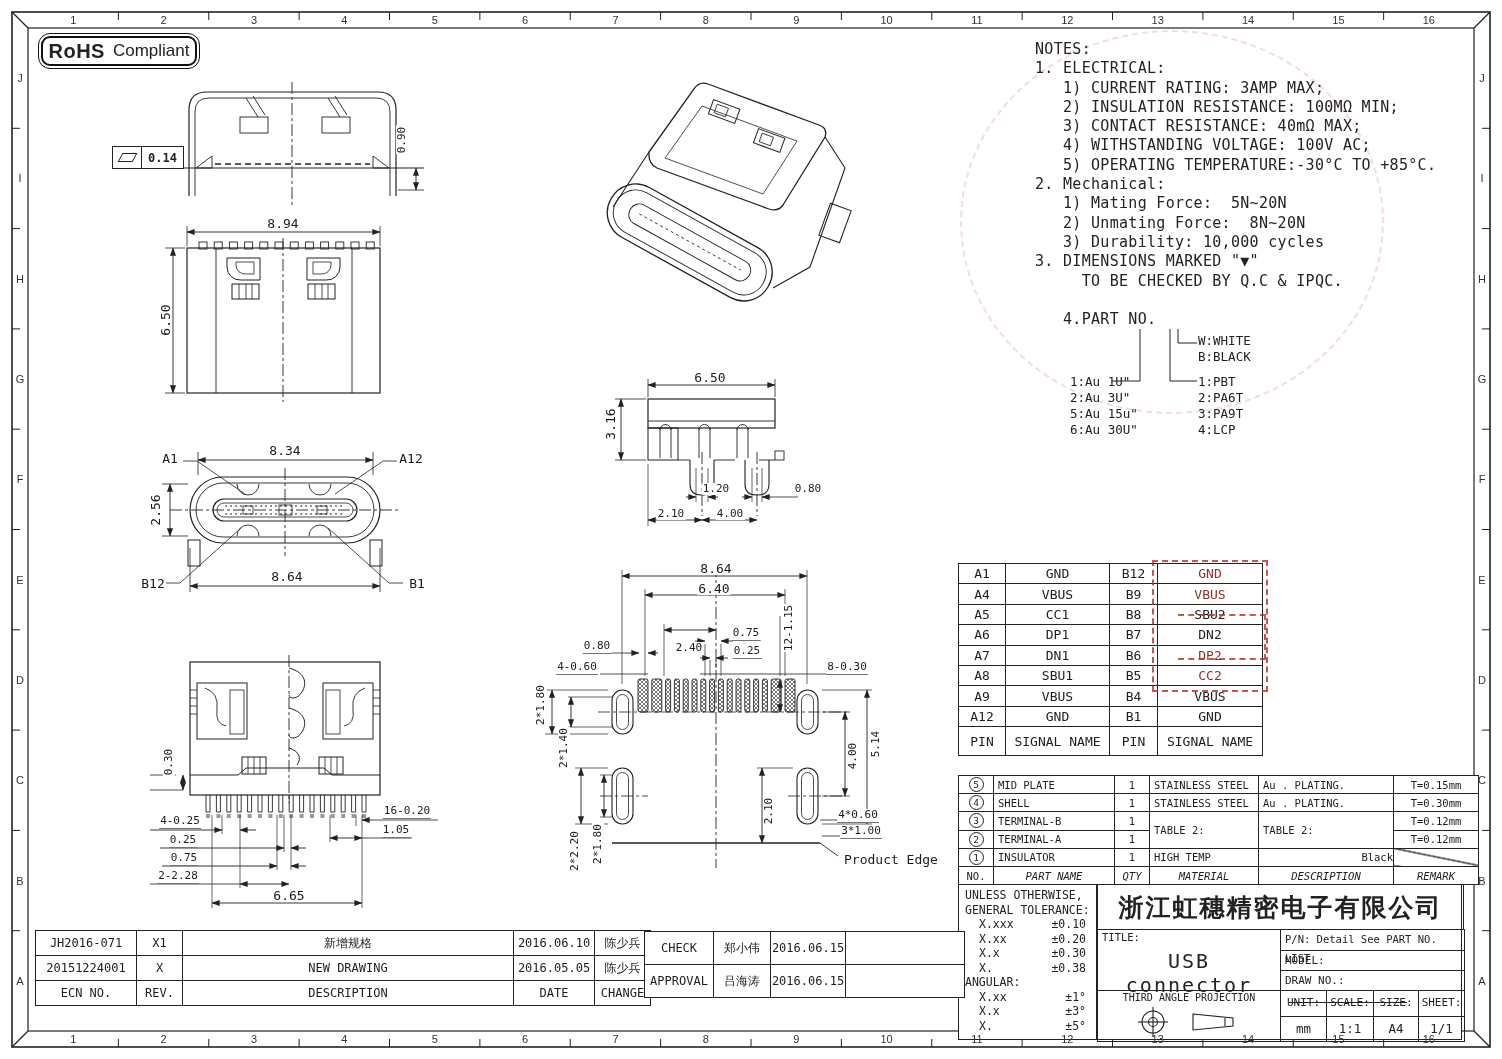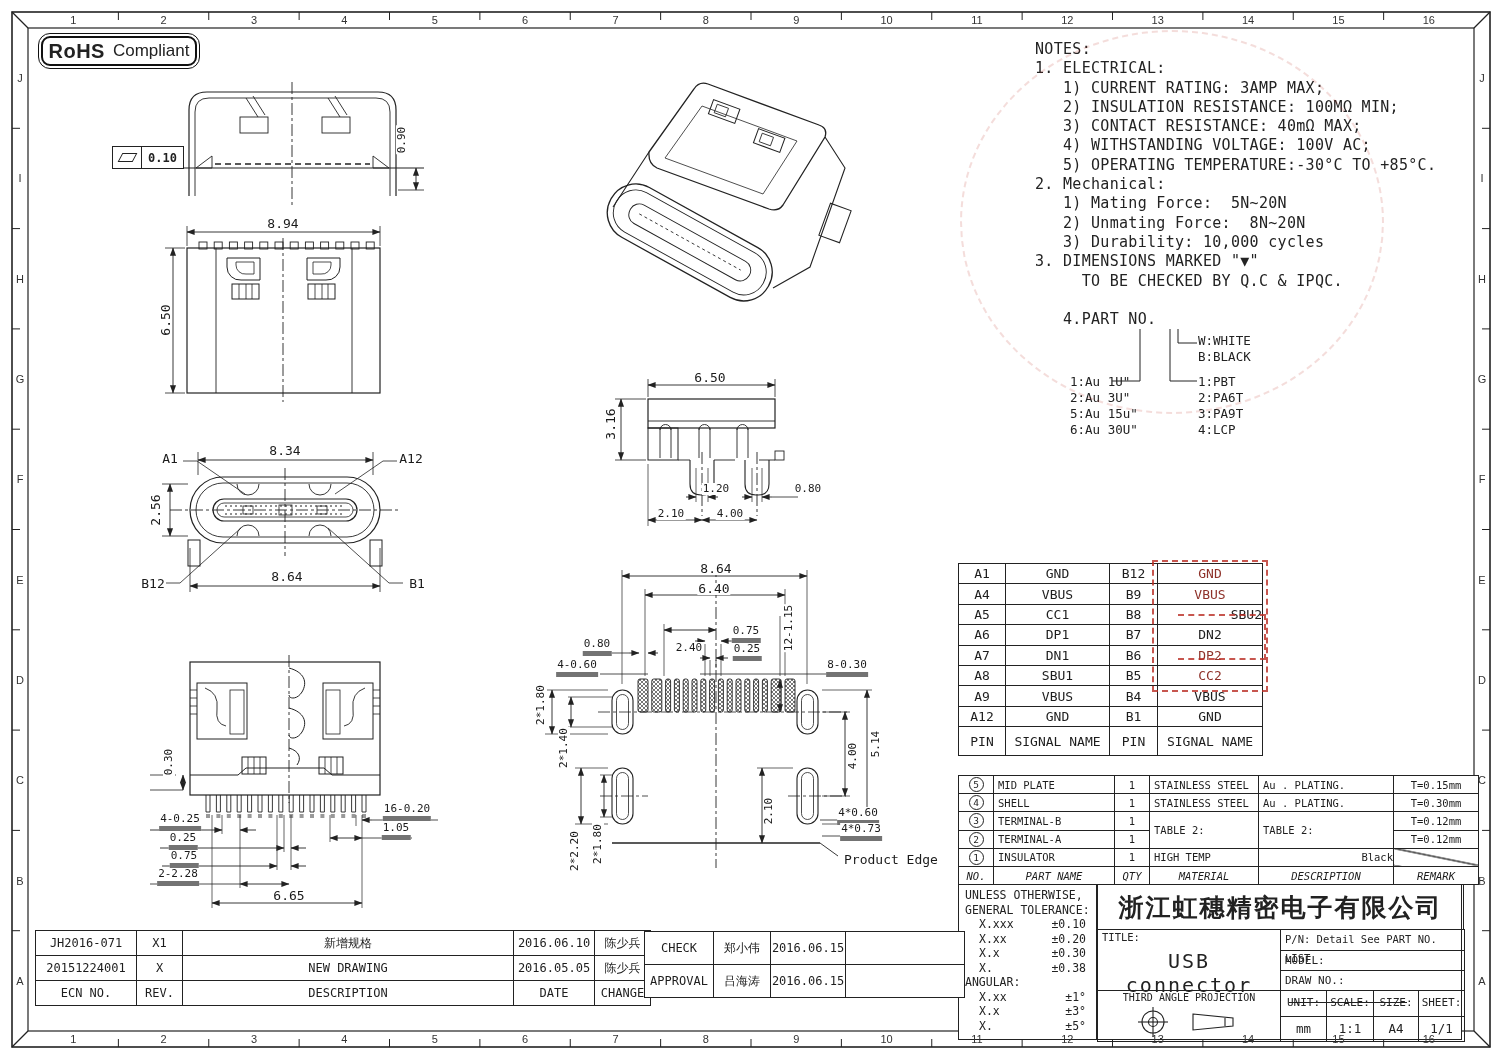--- a/index.html
+++ b/index.html
@@ -4,21 +4,21 @@
 <style>
   html,body{margin:0;padding:0;background:#e8e8e8}
   #sheet{position:relative;width:1502px;height:1059px;background:#fff;overflow:hidden;
          font-family:"DejaVu Sans Mono","Liberation Mono",monospace;color:#222}
   svg.art{position:absolute;left:0;top:0;pointer-events:none}
   .dim{position:absolute;font:11px "DejaVu Sans Mono",monospace;color:#1b1b1b;white-space:nowrap;
        transform:translate(-50%,-50%);background:#fff;padding:0 1px;line-height:12px}
   .dim.r{transform:translate(-50%,-50%) rotate(-90deg)}
   .dim.la{transform:translate(0,-50%)}
   .dim.big{font-size:13px}
-  .dim.ul{border-bottom:5px solid #737373;padding-bottom:1px}
+  .dim.ul{border-bottom:1px solid #737373;padding-bottom:1px}
   .ruler{position:absolute;font:11px "Liberation Sans",sans-serif;color:#333;transform:translate(-50%,-50%)}
   
   .rohs{position:absolute;left:38px;top:33px;width:160px;height:34px;border:1.5px solid #111;border-radius:12px;
         display:flex;align-items:center;justify-content:center;background:#fff}
   .rohs .in{position:absolute;inset:2px;border:2.5px solid #111;border-radius:9px;display:flex;align-items:center;
         justify-content:center;gap:8px;font-family:"Liberation Sans",sans-serif}
   .rohs b{font-size:20px;letter-spacing:.5px}
   .rohs span.c{font-size:17px}
   
   #notes{position:absolute;left:1035px;top:40px;font:15px/19.3px "DejaVu Sans Mono",monospace;
@@ -439,21 +439,21 @@
   <div class="in">
         <b>RoHS</b>
         <span class="c">Compliant</span>
       </div>
 </div>
 
 <div class="flat">
   <div class="c1">
         <i></i>
       </div>
-  <div class="c2">0.10</div>
+  <div class="c2">0.14</div>
 </div>
 
 <div id="notes"><div>NOTES:</div><div>1. ELECTRICAL:</div><div>   1) CURRENT RATING: 3AMP MAX;</div><div>   2) INSULATION RESISTANCE: 100MΩ MIN;</div><div>   3) CONTACT RESISTANCE: 40mΩ MAX;</div><div>   4) WITHSTANDING VOLTAGE: 100V AC;</div><div>   5) OPERATING TEMPERATURE:-30°C TO +85°C.</div><div>2. Mechanical:</div><div>   1) Mating Force:  5N~20N</div><div>   2) Unmating Force:  8N~20N</div><div>   3) Durability: 10,000 cycles</div><div>3. DIMENSIONS MARKED "▼"</div><div>     TO BE CHECKED BY Q.C &amp; IPQC.</div><div> </div><div>   4.PART NO.</div></div>
 
 <div class="legend" style="left:1070px;top:374px" id="legL"><div>1:Au 1U"</div><div>2:Au 3U"</div><div>5:Au 15u"</div><div>6:Au 30U"</div></div>
 <div class="legend" style="left:1198px;top:333px" id="legRT"><div>W:WHITE</div><div>B:BLACK</div></div>
 <div class="legend" style="left:1198px;top:374px" id="legRB"><div>1:PBT</div><div>2:PA6T</div><div>3:PA9T</div><div>4:LCP</div></div>
 <svg class="art" width="1502" height="1059" style="z-index:2">
   <g stroke="#222" fill="none" stroke-width="1">
     <path d="M1112,381 h28 v-52 M1170,329 v52 h27 M1178,329 v14 h19"></path>
@@ -471,21 +471,21 @@
         <tr class="red">
           <td style="width: 46px; height: 19.4px;">A4</td>
           <td style="width: 103px; height: 19.4px;">VBUS</td>
           <td style="width: 47px; height: 19.4px;">B9</td>
           <td class="bsig" style="width: 104px; height: 19.4px;">VBUS</td>
         </tr>
         <tr>
           <td style="width: 46px; height: 19.4px;">A5</td>
           <td style="width: 103px; height: 19.4px;">CC1</td>
           <td style="width: 47px; height: 19.4px;">B8</td>
-          <td class="bsig" style="width: 104px; height: 19.4px; text-align: right;">SBU2</td>
+          <td class="bsig" style="width: 104px; height: 19.4px;">SBU2</td>
         </tr>
         <tr>
           <td style="width: 46px; height: 19.4px;">A6</td>
           <td style="width: 103px; height: 19.4px;">DP1</td>
           <td style="width: 47px; height: 19.4px;">B7</td>
           <td class="bsig" style="width: 104px; height: 19.4px;">DN2</td>
         </tr>
         <tr class="red">
           <td style="width: 46px; height: 19.4px;">A7</td>
           <td style="width: 103px; height: 19.4px;">DN1</td>
@@ -553,21 +553,21 @@
         </tr>
         <tr>
           <td style="width: 34px; height: 17.2px;"><span class="circ">1</span></td>
           <td class="l" style="width: 116px;">INSULATOR</td>
           <td style="width: 34px;">1</td>
           <td class="l" style="width: 104px;">HIGH TEMP</td>
           <td class="l" style="width: 130px; text-align: right;">Black</td>
           <td class="diag" style="width: 84px;"></td>
         </tr>
         <tr>
-          <td style="height: 17.2px; font-style: italic;">NO.</td>
+          <td style="height: 17.2px; ">NO.</td>
           <td style="height: 17.2px; font-style: italic;">PART NAME</td>
           <td style="height: 17.2px; font-style: italic;">QTY</td>
           <td style="height: 17.2px; font-style: italic;">MATERIAL</td>
           <td style="height: 17.2px; font-style: italic;">DESCRIPTION</td>
           <td style="height: 17.2px; font-style: italic;">REMARK</td>
         </tr>
       </tbody>
     </table>
 
 <div id="tol">
@@ -728,21 +728,21 @@
 <span class="dim ul" style="left:847px;top:668px">8-0.30</span>
 <span class="dim r" style="left:789px;top:628px">12-1.15</span>
 <span class="dim r" style="left:541px;top:705px">2*1.80</span>
 <span class="dim r" style="left:564px;top:748px">2*1.40</span>
 <span class="dim r" style="left:575px;top:851px">2*2.20</span>
 <span class="dim r" style="left:598px;top:844px">2*1.80</span>
 <span class="dim r" style="left:876px;top:744px">5.14</span>
 <span class="dim r" style="left:853px;top:756px">4.00</span>
 <span class="dim r" style="left:769px;top:811px">2.10</span>
 <span class="dim ul" style="left:858px;top:816px">4*0.60</span>
-<span class="dim ul" style="left:861px;top:832px">4*0.73</span>
+<span class="dim ul" style="left:861px;top:832px">3*1.00</span>
 <span class="dim la big" style="left:843px;top:860px">Product Edge</span>
 
 
 <div class="stampf" style="left:960px;top:30px;width:420px;height:380px"></div>
 <div class="stamp" style="left:1152px;top:560px;width:112px;height:128px"></div>
 <div class="stamp" style="left:1178px;top:614px;width:86px;height:42px;border-left:none"></div>
 
 <div class="ruler" style="left: 73.1875px; top: 20px;">1</div>
     <div class="ruler" style="left: 73.1875px; top: 1039px;">1</div>
     <div class="ruler" style="left: 163.562px; top: 20px;">2</div>

